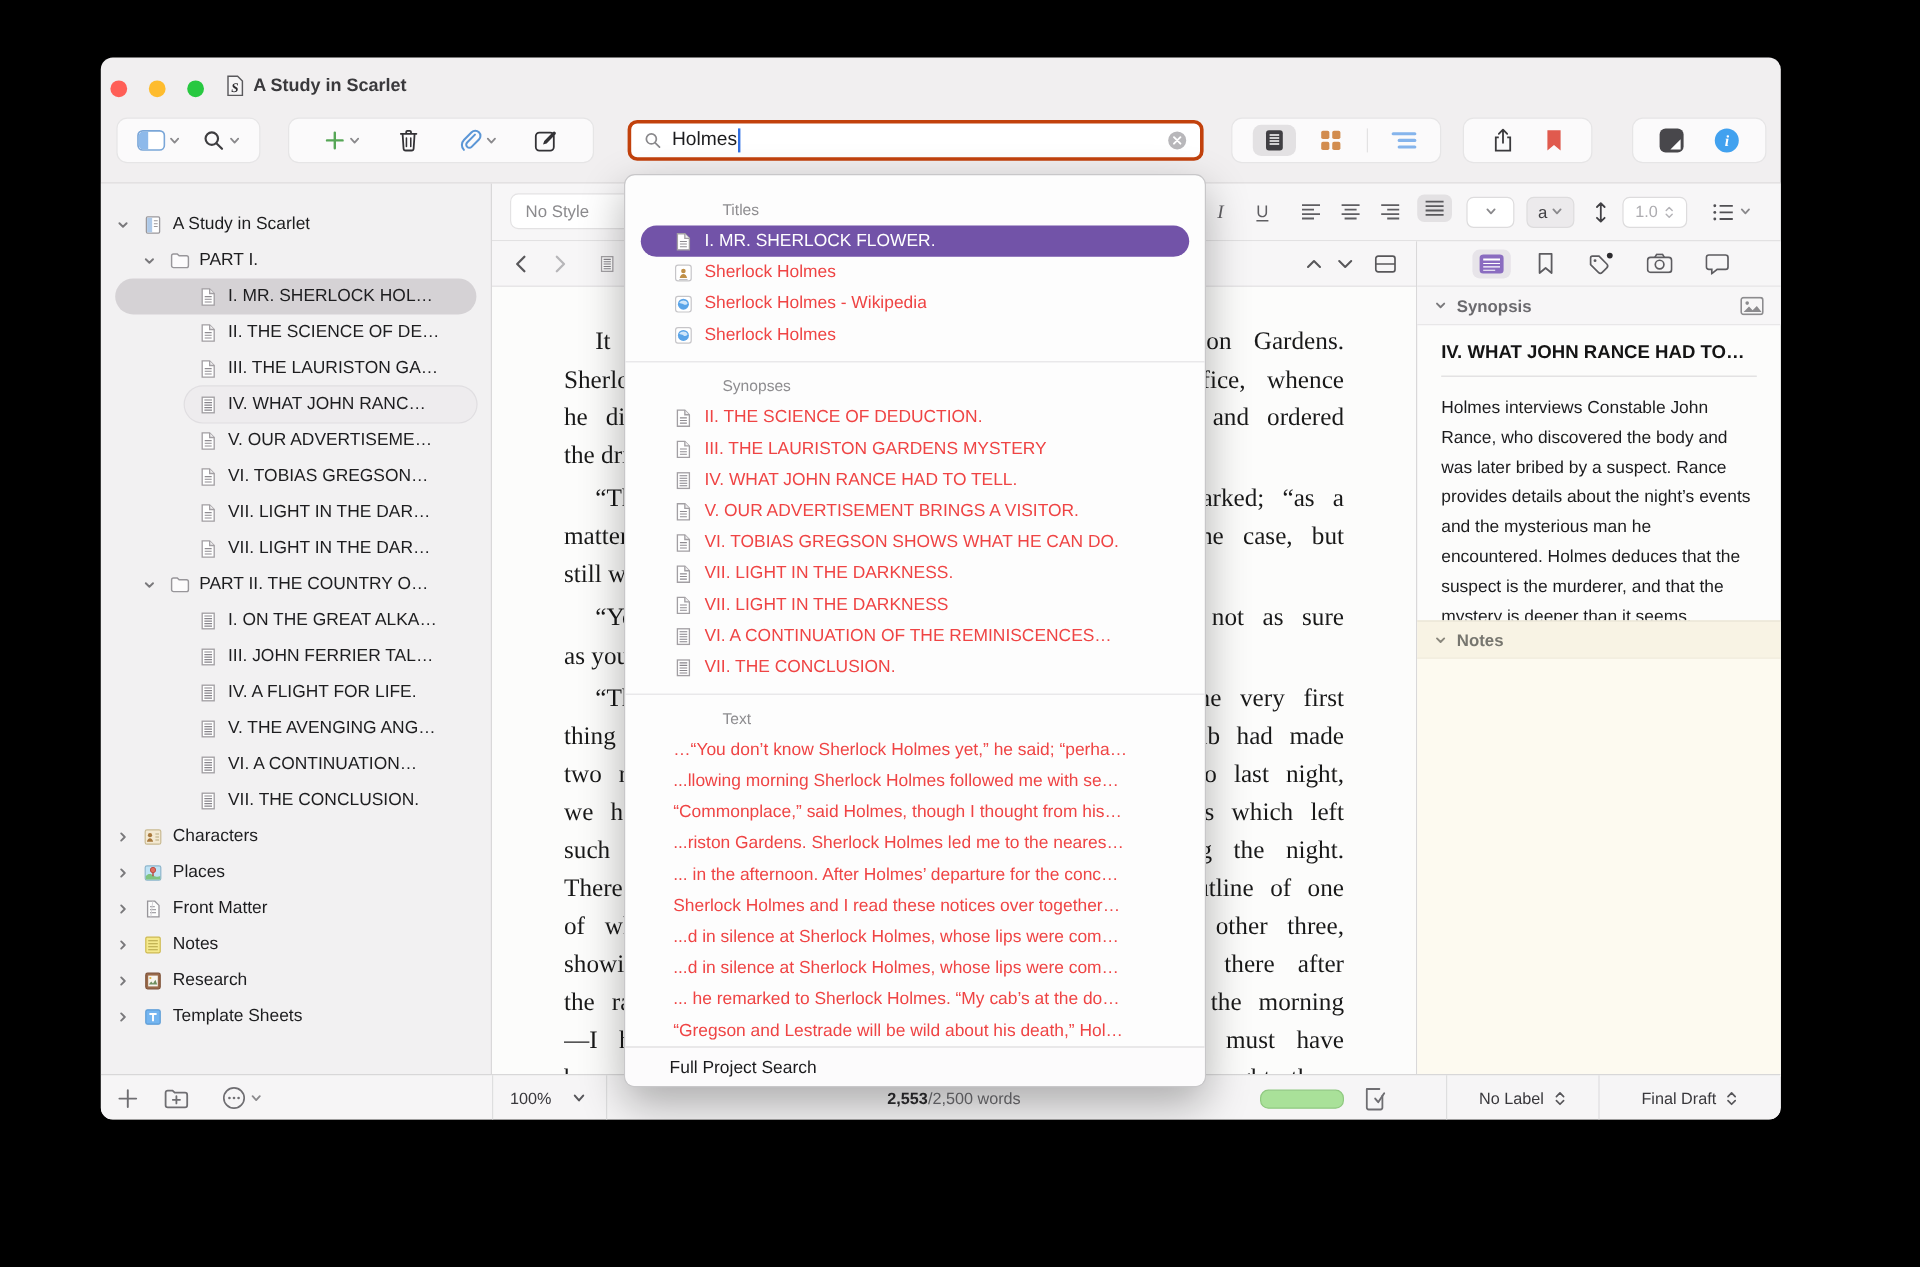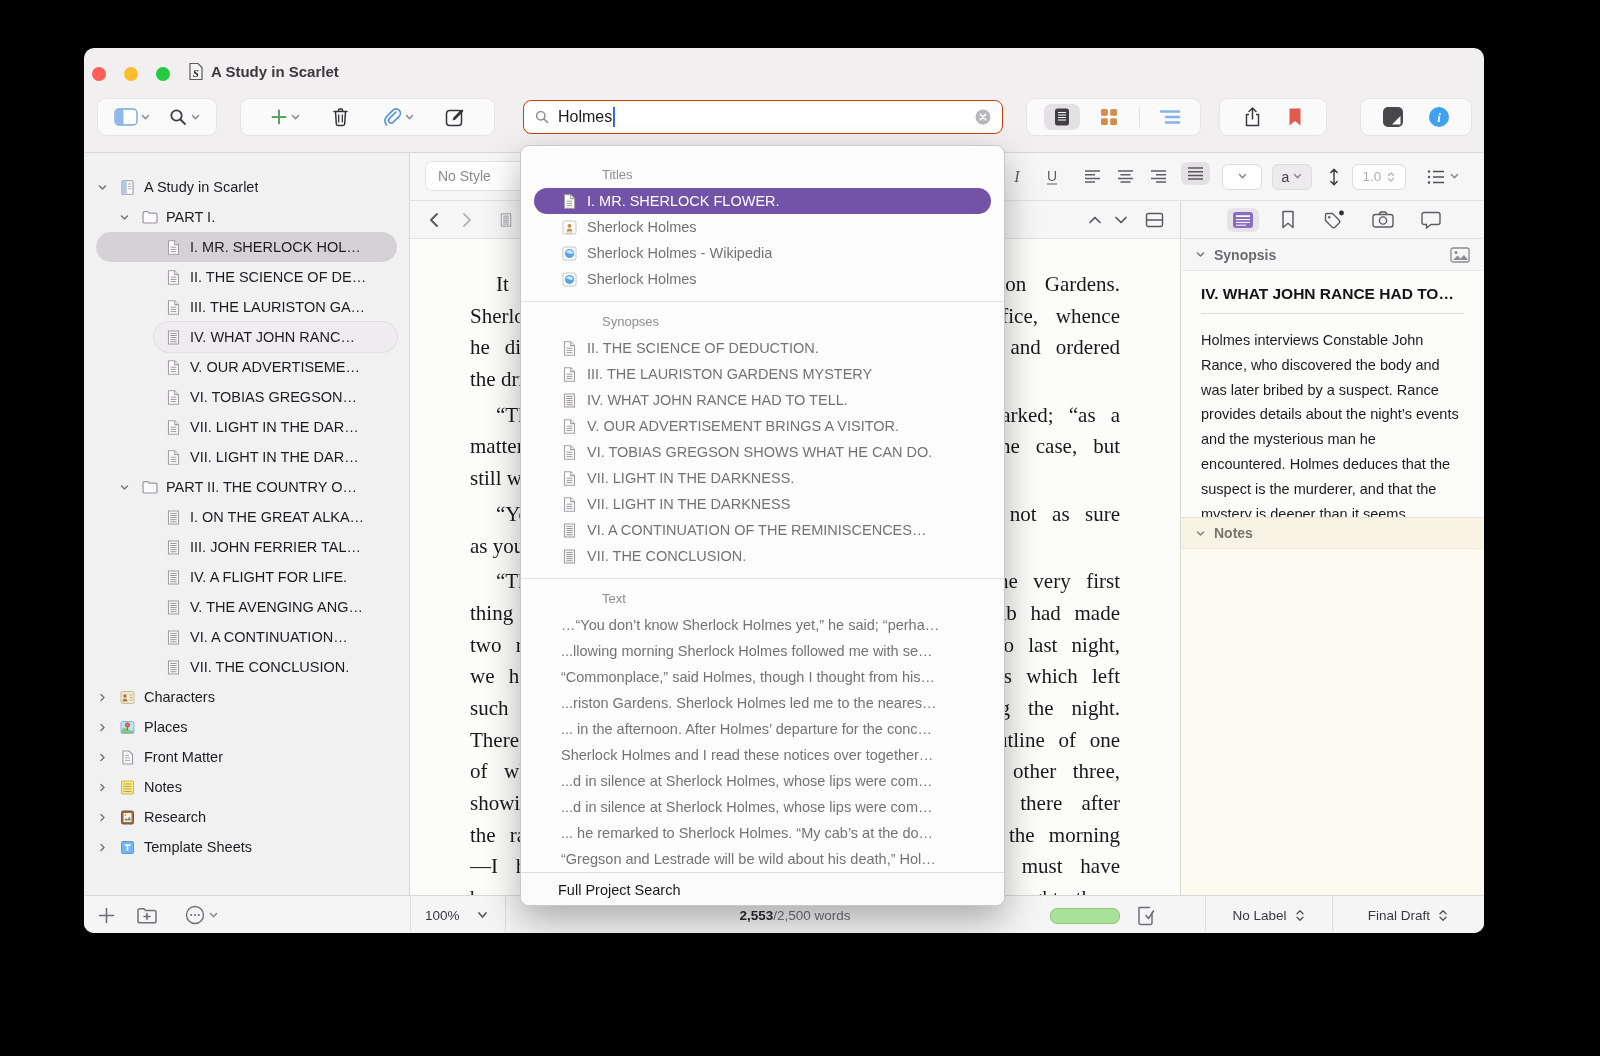--- a/index.html
+++ b/index.html
@@ -17,21 +17,21 @@
   .title-wrap{position:absolute;left:103px;top:14px;display:flex;align-items:center;gap:7px;}
   .win-title{font-size:15px;font-weight:bold;color:#3a393c;}
 
   
   .toolbar{position:absolute;left:0;top:48px;width:100%;height:48px;}
   .tgroup{position:absolute;top:2px;height:38px;background:#fbfafb;border:1px solid #e6e5e6;
           border-radius:9px;display:flex;align-items:center;justify-content:space-evenly;box-sizing:border-box;}
   .tbtn{display:flex;align-items:center;gap:3px;padding:0 2px;}
   .tsep{width:1px;height:20px;background:#e3e2e3;}
   .searchfield{position:absolute;left:439px;top:4px;width:480px;height:34px;background:#fff;
-               border:1px solid #c2410c;border-radius:8px;display:flex;align-items:center;box-sizing:border-box;padding:0 10px;}
+               border:3px solid #c2410c;border-radius:8px;display:flex;align-items:center;box-sizing:border-box;padding:0 10px;}
   .searchfield .q{margin-right:8px;display:flex;}
   .search-text{font-size:16px;color:#1c1c1e;}
   .caret{display:inline-block;width:2px;height:20px;background:#2f6fe4;margin-left:1px;vertical-align:-4px;}
   .sf-clear{margin-left:auto;display:flex;}
   .seg-sel{background:#e3e1e3;border-radius:7px;padding:3px 8px;display:flex;align-items:center;}
 
   
   .content{position:absolute;left:0;top:104px;width:1400px;height:743px;display:flex;border-top:1px solid #d9d8d9;box-sizing:border-box;}
   .binder{width:326px;background:#f2f1f2;border-right:1px solid #d9d8d9;box-sizing:border-box;overflow:hidden;}
   .rightpane{width:1074px;display:flex;flex-direction:column;}
@@ -98,21 +98,21 @@
   .wc-rest{color:#6e6d71;}
   .pill{position:absolute;left:966px;top:12px;width:68px;height:14px;background:#a9e199;border:1px solid #90c981;border-radius:7px;}
   .sel-text{color:#39383c;}
 
   
   .popup{position:absolute;left:436px;top:97px;width:485px;height:761px;background:#fdfdfd;border:1px solid #c8c7c9;
          border-radius:9px;box-shadow:0 14px 36px rgba(0,0,0,.3);z-index:50;box-sizing:border-box;
          display:flex;flex-direction:column;overflow:hidden;}
   #popup-body{padding-top:18px;flex:1;}
   .p-label{height:20px;margin-bottom:4px;padding-left:37px;font-size:13px;color:#8e8d90;display:flex;align-items:center;margin-left:44px;}
-  .p-row{height:26px;display:flex;align-items:center;padding-left:40px;font-size:14.5px;color:#737373;}
+  .p-row{height:26px;display:flex;align-items:center;padding-left:40px;font-size:14.5px;color:#ef4444;}
   .p-row .icn{width:17px;display:flex;margin-right:9px;flex:none;}
   .p-row span.txt{white-space:nowrap;overflow:hidden;}
   .p-row.selected{background:#7253a8;border-radius:13px;margin:0 13px;padding-left:27px;color:#fff;}
   .p-div{height:1px;background:#e4e3e5;margin:9px 0;}
   .p-footer{height:33px;border-top:1px solid #dcdbdc;background:#fcfbfc;display:flex;align-items:center;
             padding-left:37px;font-size:14.5px;color:#1a1a1c;flex:none;}
   .icn svg{display:block;}
 </style>
 </head>
 <body>

